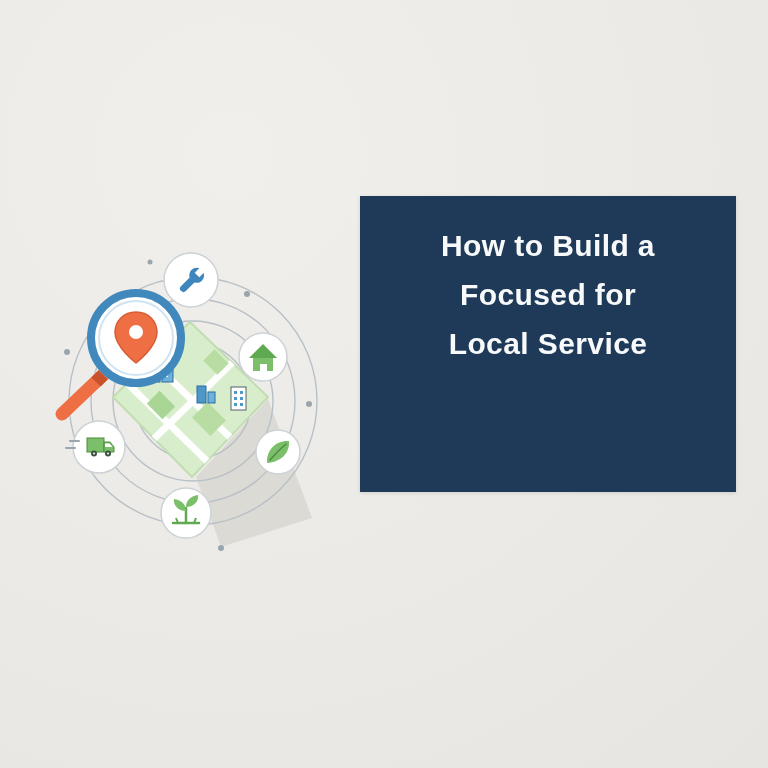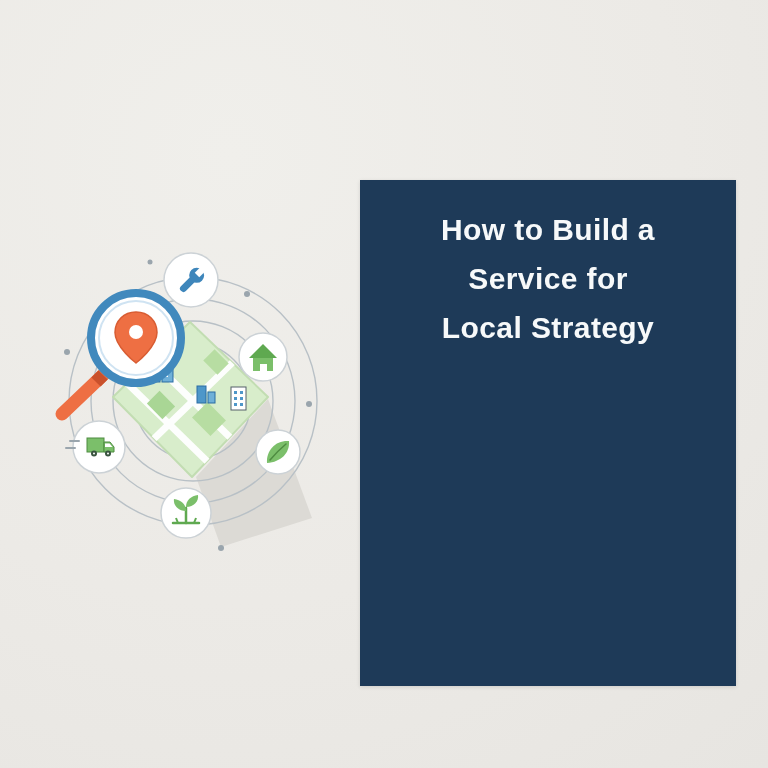--- a/index.html
+++ b/index.html
@@ -10,21 +10,21 @@
   }
   .canvas{
     position:relative;width:768px;height:768px;overflow:hidden;
     background:
       radial-gradient(circle at 30% 20%, #f0efeb 0%, #eceae6 55%, #e7e5e1 100%);
   }
   .illustration-svg{
     position:absolute;left:0;top:0;width:768px;height:768px;display:block;
   }
   .panel{
-    position:absolute;left:360px;top:180px;width:376px;height:506px;
+    position:absolute;left:360px;top:196px;width:376px;height:296px;
     background:#1e3a58;
     box-shadow:0 1px 4px rgba(0,0,0,0.12);
   }
   .title{
     margin-top:25px;
     text-align:center;
     font-weight:700;
     font-size:30px;
     line-height:49px;
     letter-spacing:0.4px;
@@ -163,18 +163,18 @@
       <g stroke="#9aa5ad" stroke-width="2" stroke-linecap="round">
         <line x1="70" y1="441" x2="79" y2="441"></line>
         <line x1="66" y1="448" x2="75" y2="448"></line>
       </g>
     </g>
   </svg>
 
   <div class="panel">
     <div class="title">
       <div class="line">How to Build a</div>
-      <div class="line">Service for</div>
-      <div class="line">Local Strategy</div>
+      <div class="line">Focused for</div>
+      <div class="line">Local Service</div>
     </div>
   </div>
 
 </div>
 
 </body></html>

